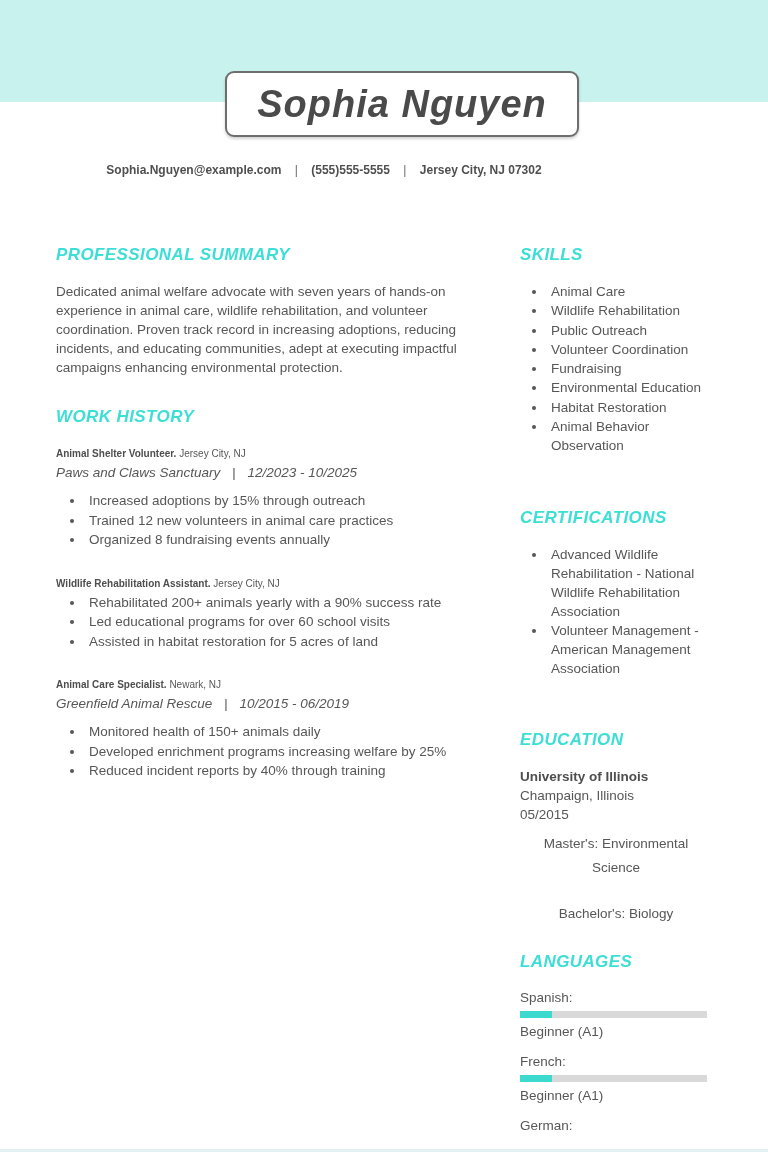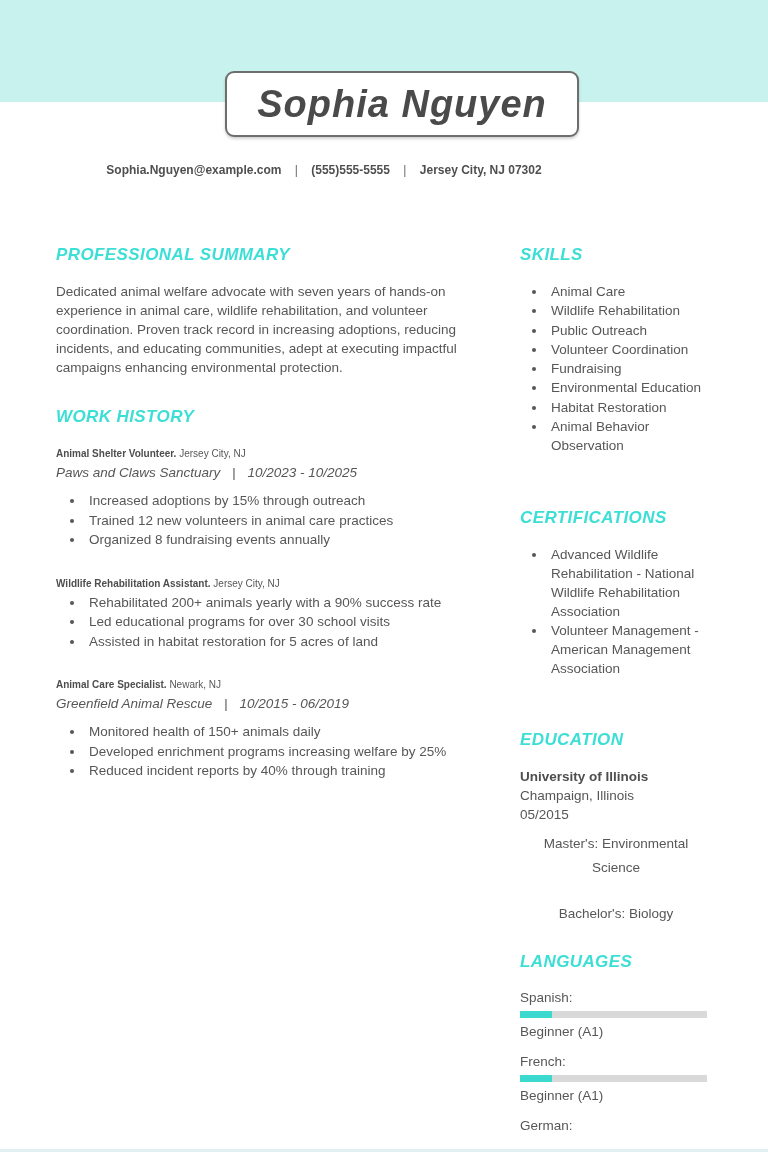--- a/index.html
+++ b/index.html
@@ -147,37 +147,37 @@
       <h2 class="section-heading">WORK HISTORY</h2>
 
       <div class="job">
         <div class="job-title-line">
           <span class="job-title">Animal Shelter Volunteer.</span>
           <span>Jersey City, NJ</span>
         </div>
         <div class="job-company-line">
           <span>Paws and Claws Sanctuary</span>
           <span class="pipe">|</span>
-          <span>10/2023 - 10/2025</span>
+          <span>12/2023 - 10/2025</span>
         </div>
         <ul class="bullets">
           <li>Increased adoptions by 15% through outreach</li>
           <li>Trained 12 new volunteers in animal care practices</li>
           <li>Organized 8 fundraising events annually</li>
         </ul>
       </div>
 
       <div class="job">
         <div class="job-title-line">
           <span class="job-title">Wildlife Rehabilitation Assistant.</span>
           <span>Jersey City, NJ</span>
         </div>
         <ul class="bullets">
           <li>Rehabilitated 200+ animals yearly with a 90% success rate</li>
-          <li>Led educational programs for over 30 school visits</li>
+          <li>Led educational programs for over 60 school visits</li>
           <li>Assisted in habitat restoration for 5 acres of land</li>
         </ul>
       </div>
 
       <div class="job">
         <div class="job-title-line">
           <span class="job-title">Animal Care Specialist.</span>
           <span>Newark, NJ</span>
         </div>
         <div class="job-company-line">

